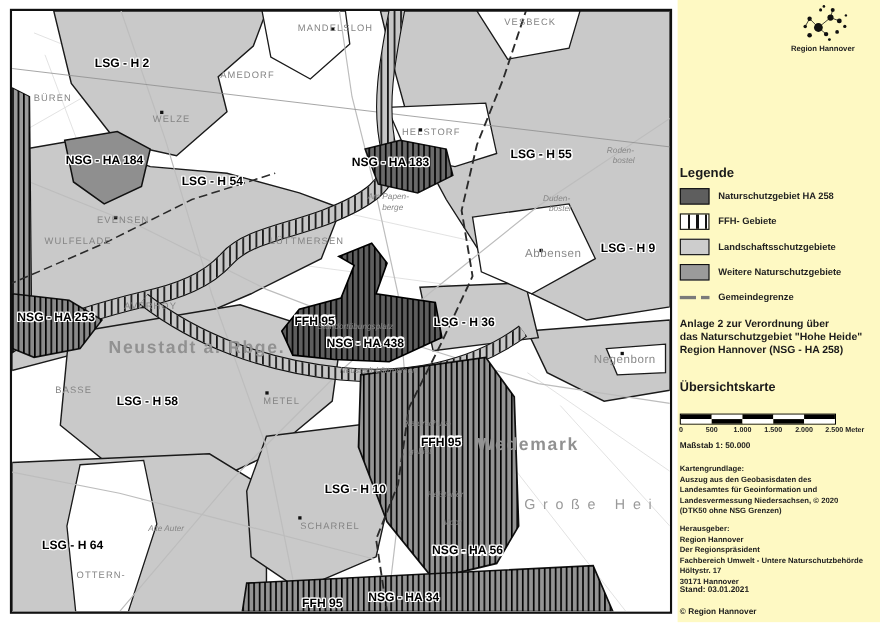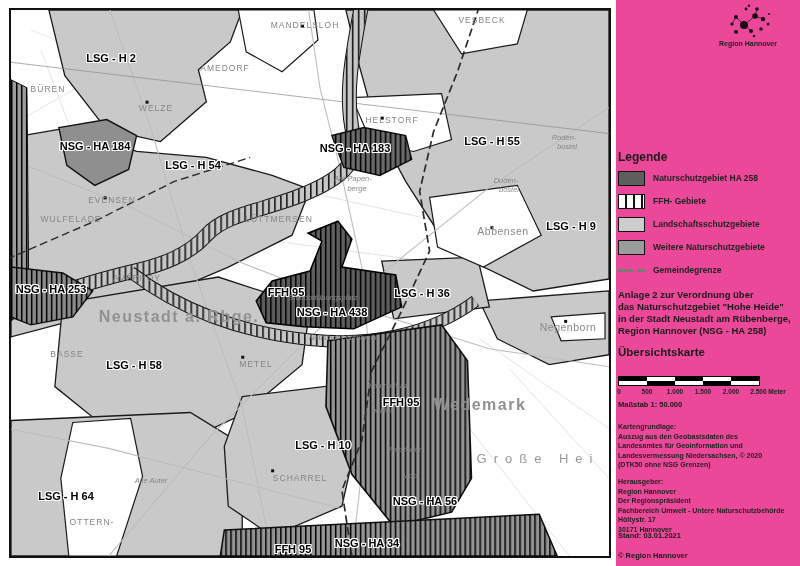--- a/index.html
+++ b/index.html
@@ -14,21 +14,21 @@
   .lbl{position:absolute;transform:translate(-50%,-50%);white-space:nowrap;pointer-events:none;}
   .lbl-area{font-size:11px;font-weight:700;color:#000;
     text-shadow:1px 0 0 #fff,-1px 0 0 #fff,0 1px 0 #fff,0 -1px 0 #fff,1px 1px 0 #fff,-1px -1px 0 #fff,1px -1px 0 #fff,-1px 1px 0 #fff;}
   .lbl-place{font-size:8.5px;color:#858585;letter-spacing:1px;}
   .lbl-town{font-size:10.5px;color:#8a8a8a;letter-spacing:.5px;}
   .lbl-city{font-size:16px;font-weight:700;color:#919191;letter-spacing:1.5px;}
   .lbl-spread{font-size:13px;color:#9a9a9a;letter-spacing:7px;}
   .lbl-minor{font-size:7.5px;font-style:italic;color:#878787;}
 
   
-  .panel{position:absolute;left:616px;top:0;width:184px;height:566px;background:#ec4899;color:#1a1a1a;}
+  .panel{position:absolute;left:616px;top:0;width:184px;height:566px;background:#fef9c3;color:#1a1a1a;}
   .panel .abs{position:absolute;}
 
   .logo{top:4px;right:10px;width:84px;text-align:center;}
   .logo-text{font-size:7px;font-weight:700;color:#222;margin-top:-2px;}
 
   .legend-title{left:2px;top:150px;font-size:12px;font-weight:700;}
   .legend-items{left:2px;top:170px;width:180px;}
   .legend-row{display:flex;align-items:center;margin-bottom:7px;height:16px;}
   .swatch{width:27px;height:15px;border:1.5px solid #111;box-sizing:border-box;flex:0 0 auto;margin-right:8px;background:#fff;}
   .swatch-ffh{background:repeating-linear-gradient(to right,#fff 0 6px,#111 6px 8px);}
@@ -266,21 +266,20 @@
         </div>
         <div class="legend-row">
           <span class="swatch swatch-dash"></span>
           <span class="legend-label">Gemeindegrenze</span>
         </div>
       </div>
 
     <div class="abs title-block">
       <div>Anlage 2 zur Verordnung über</div>
       <div>das Naturschutzgebiet "Hohe Heide"</div>
-      <div>in der Stadt Neustadt am Rübenberge,</div>
       <div>Region Hannover (NSG - HA 258)</div>
     </div>
     <div class="abs subtitle">Übersichtskarte</div>
 
     <div class="abs scale-bar">
       <div class="sb-row sb-r1">
           <div></div>
           <div></div>
           <div></div>
           <div></div>

